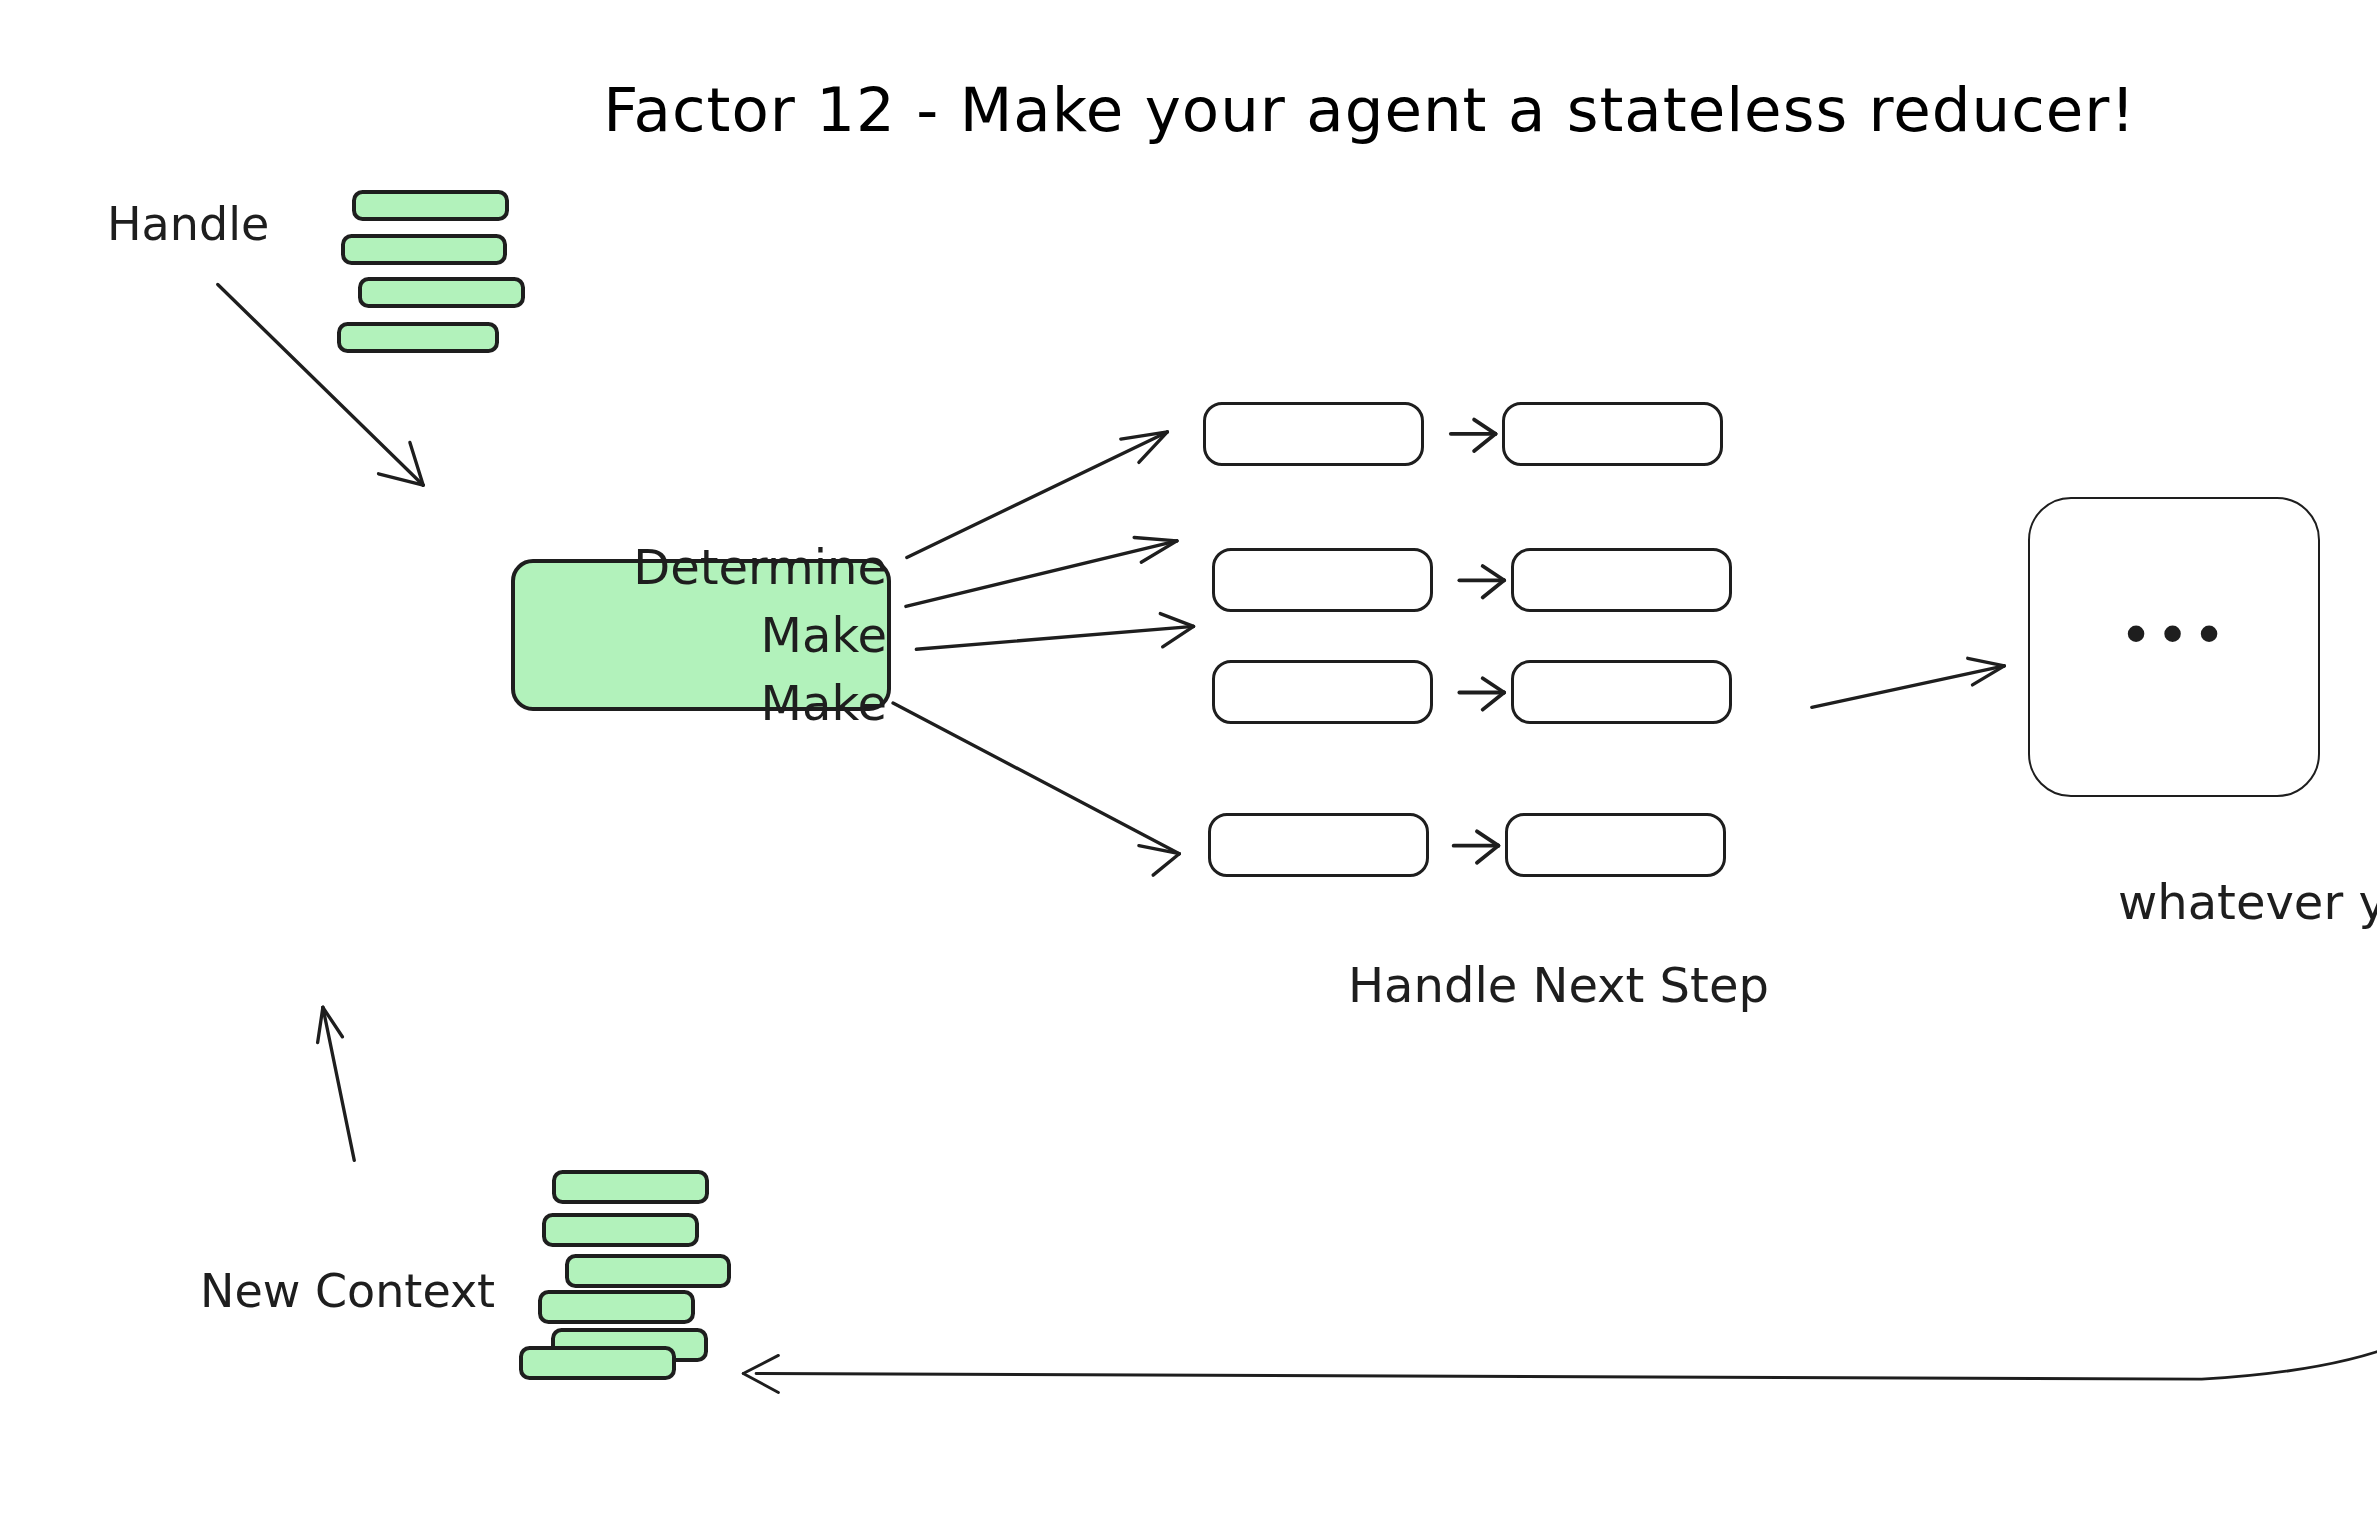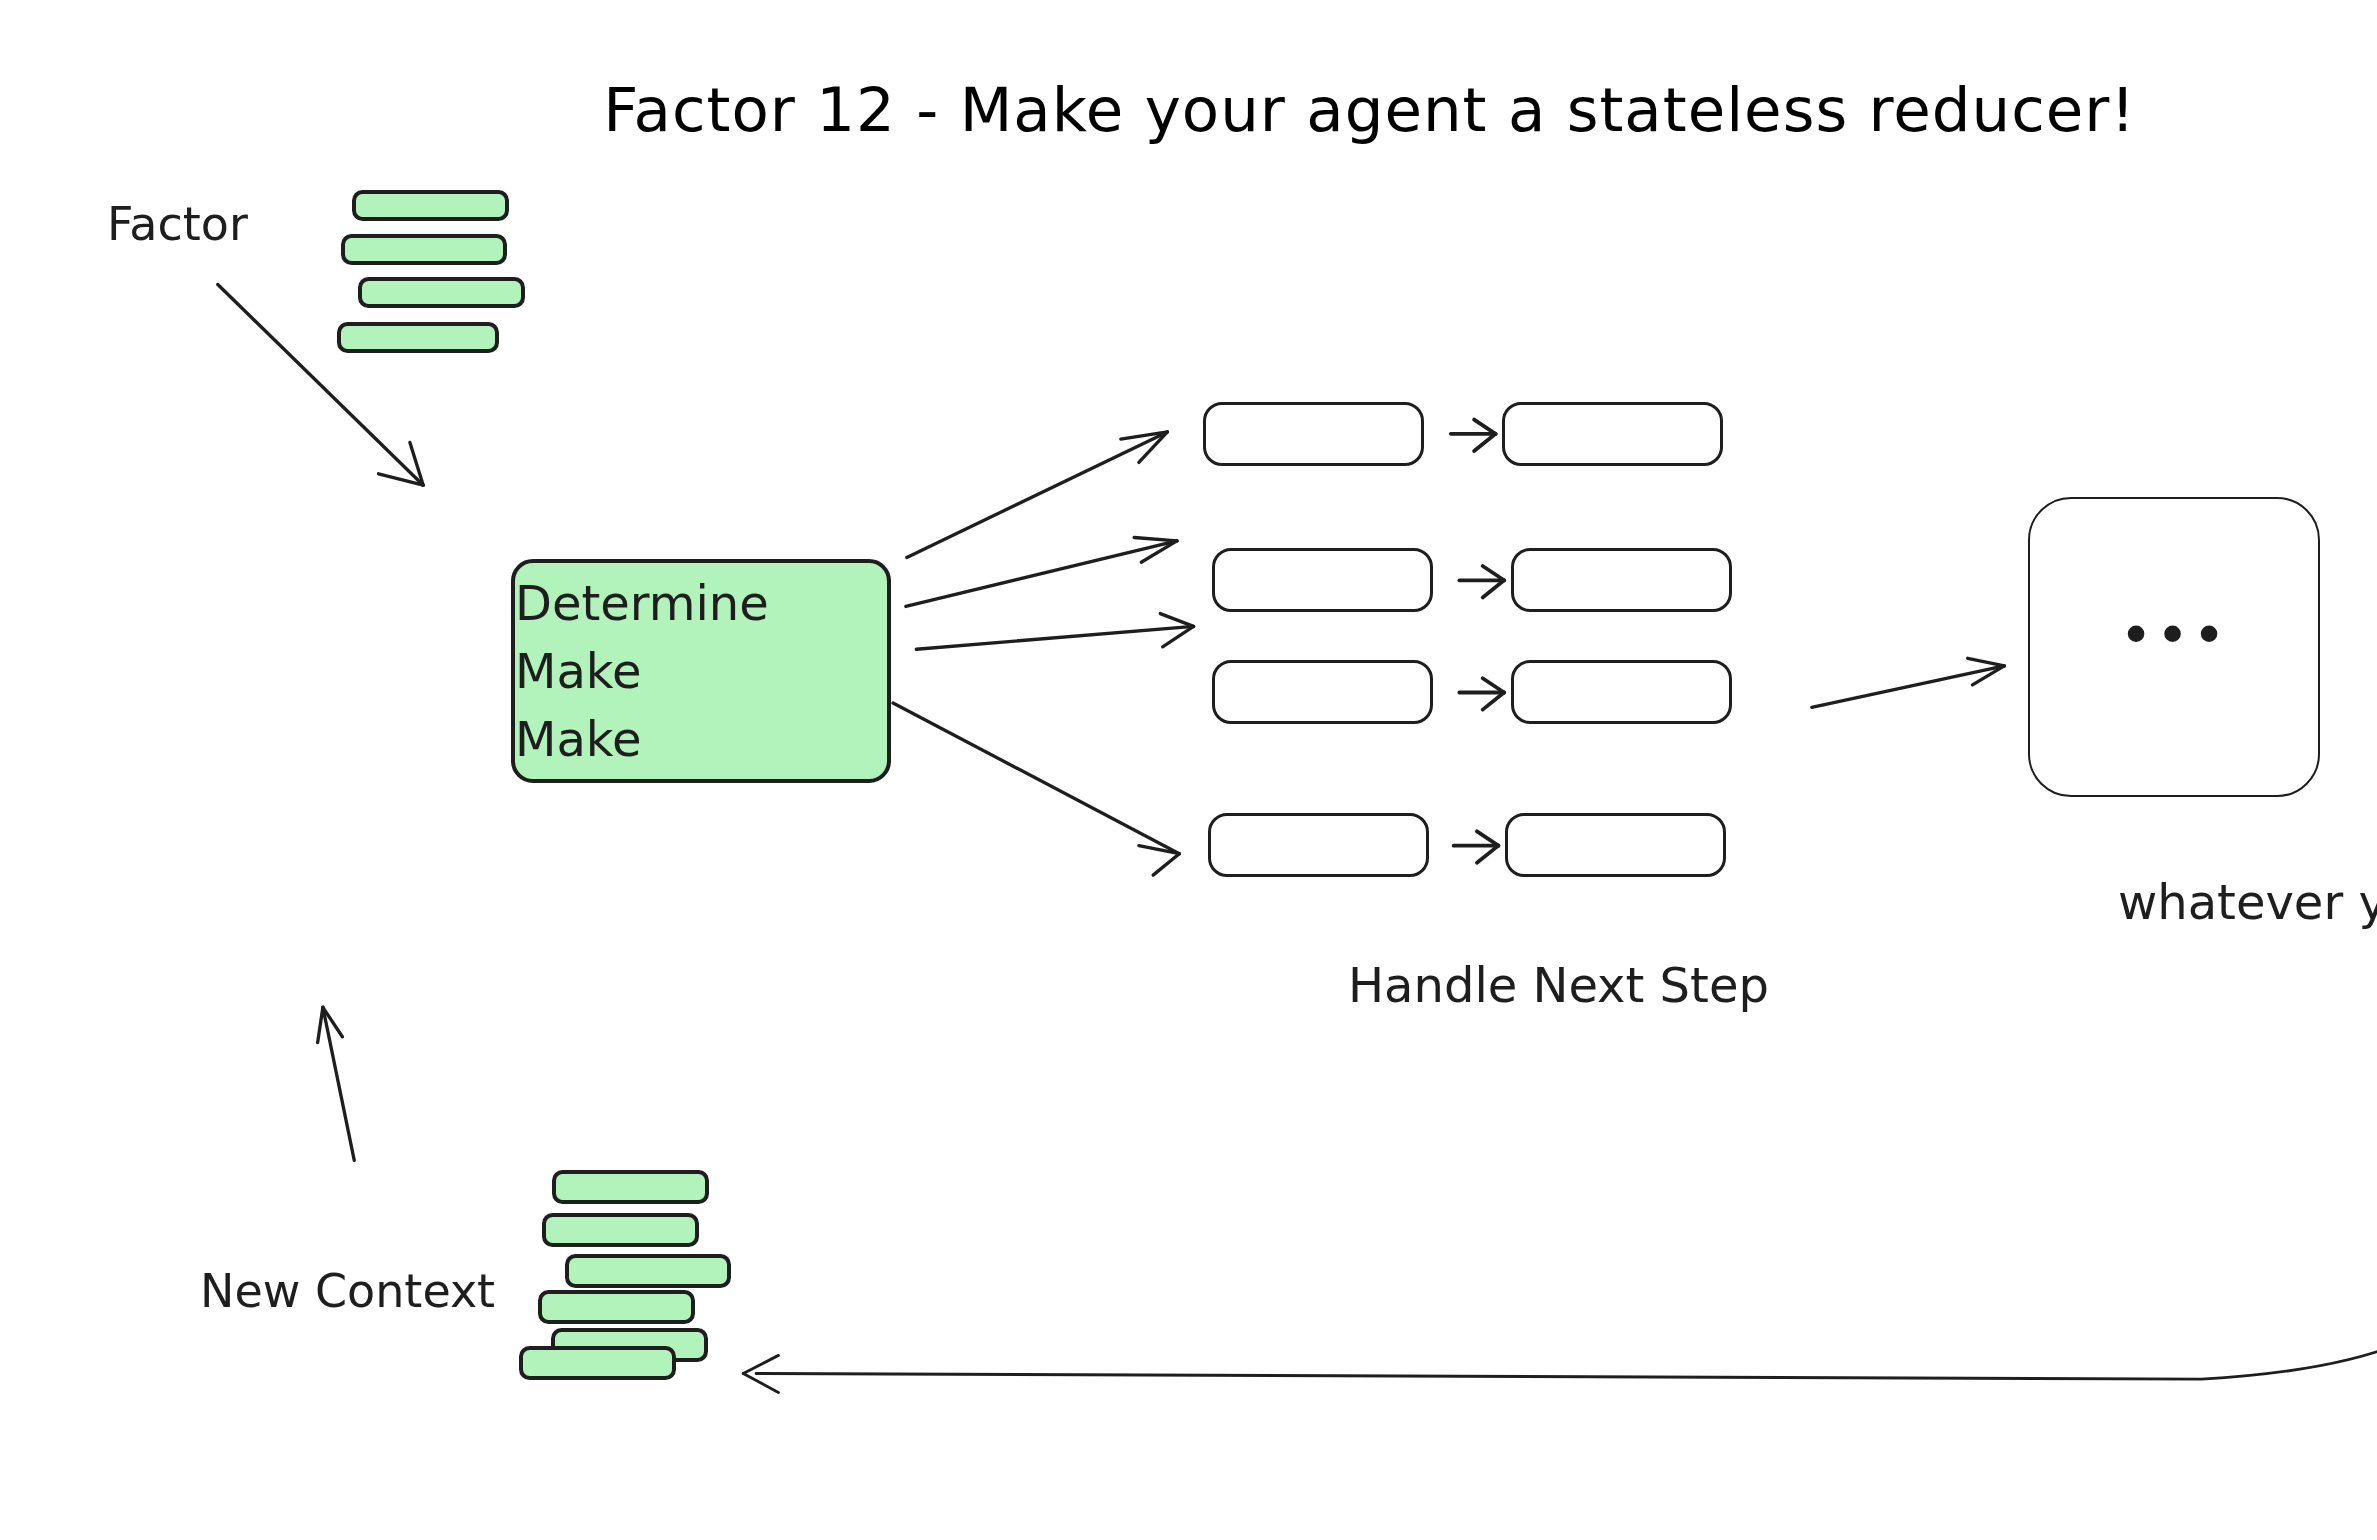--- a/index.html
+++ b/index.html
@@ -55,28 +55,28 @@
     border: 4.3px solid #1e1e1e;
     border-radius: 10.5px;
     box-sizing: border-box;
   }
   
   #node-determine {
     position: absolute;
     left: 511px;
     top: 559px;
     width: 380px;
-    height: 224px;
+    height: 152px;
     background: #b2f2bb;
     border: 4.3px solid #1e1e1e;
     border-radius: 22px;
     box-sizing: border-box;
     display: flex;
     flex-direction: column;
-    align-items: flex-start;
+    align-items: flex-end;
     justify-content: center;
   }
   #node-determine .line {
     color: #1e1e1e;
     font-size: 48px;
     line-height: 1.42;
     white-space: nowrap;
   }
   
   .step-box {
@@ -189,21 +189,21 @@
 
   <g>
     <path class="ln" d="M 745 2440 L 679 2118"></path>
     <path class="ln" d="M 679 2118 L 668 2192"></path>
     <path class="ln" d="M 679 2118 L 720 2180"></path>
   </g>
 </svg>
 
 <div id="title" class="hand">Factor 12 - Make your agent a stateless reducer!</div>
 
-<div id="label-context" class="label hand">Factor</div>
+<div id="label-context" class="label hand">Handle</div>
 
 <div id="label-newcontext" class="label hand">New Context</div>
 
 <div id="label-handle" class="label hand">Handle Next Step</div>
 
 <div id="label-whatever" class="label hand">whatever you want</div>
 
 <div id="ctx-stack-top">
     <div class="ctx-bar" style="left: 352px; top: 190px; width: 157px; height: 31px;"></div>
     <div class="ctx-bar" style="left: 341px; top: 234px; width: 166px; height: 31px;"></div>

